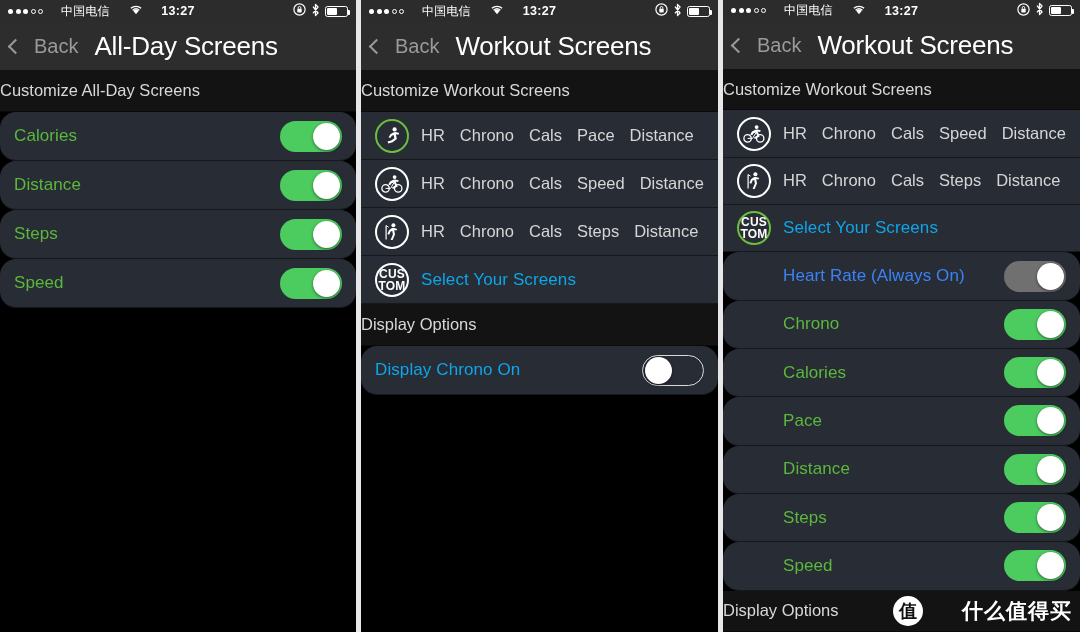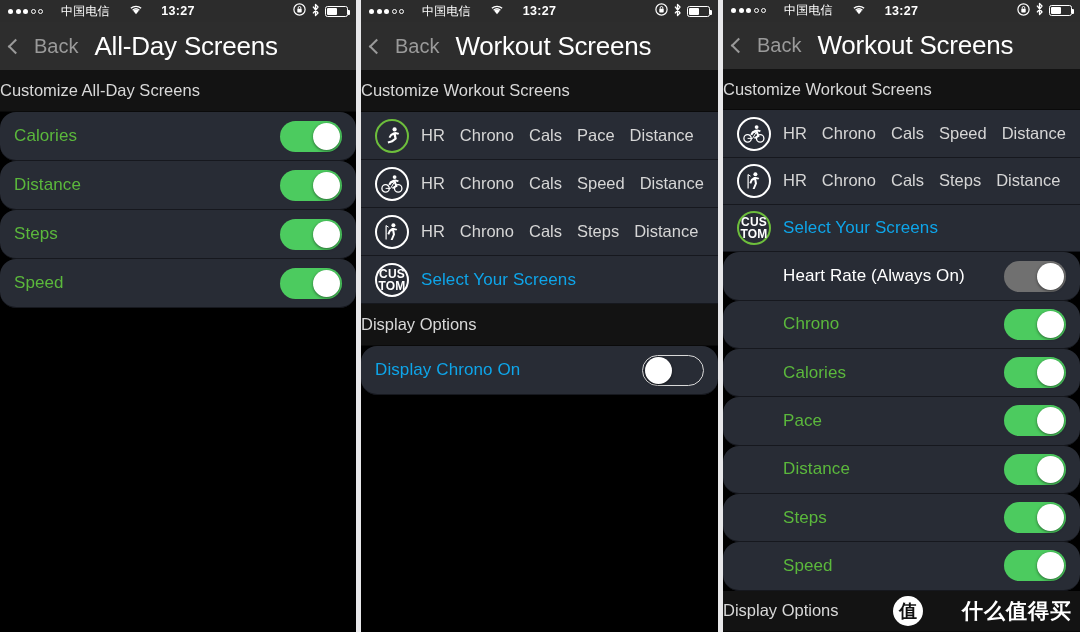--- a/index.html
+++ b/index.html
@@ -113,21 +113,21 @@
     position: relative;
   }
   .row.h49 { height: 49px; border-radius: 16px; }
   .row.h48 { height: 48px; }
   .row-label {
     font-size: 17px;
     color: #5bb83c;
     font-weight: 300;
     letter-spacing: .1px;
   }
-  .row-label.dim { color: #ffffff; }
+  .row-label.dim { color: #3b82f6; }
   .row-label.white { color: #0ea5e9; }
   .row.indent { padding-left: 60px; }
 
   
   .toggle {
     margin-left: auto;
     width: 62px; height: 31px;
     border-radius: 16px;
     position: relative;
     flex: 0 0 auto;

